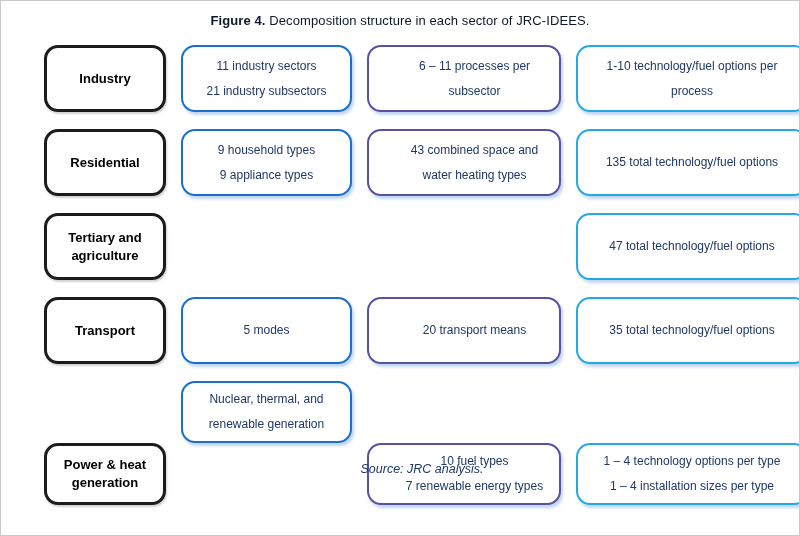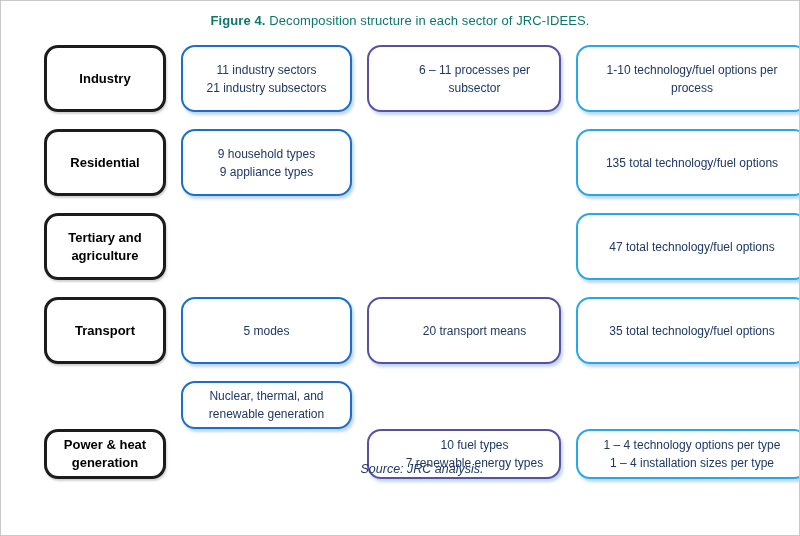--- a/index.html
+++ b/index.html
@@ -9,21 +9,21 @@
     background: #ffffff;
     border: 1px solid #c9c9c9;
     box-sizing: border-box;
     font-family: "Liberation Sans", sans-serif;
     overflow: hidden;
   }
   .figure-caption {
     text-align: center;
     padding-top: 12px;
     font-size: 13px;
-    color: #0f766e;
+    color: #0f172a;
     letter-spacing: 0.1px;
   }
   .figure-caption .bold { font-weight: bold; }
   .rows-wrap {
     margin: 17px 0 0 22px;
   }
   .row {
     display: grid;
     grid-template-columns: 122px 171px 194px 232px;
     column-gap: 15px;
@@ -38,21 +38,21 @@
     align-items: center;
     justify-content: center;
     text-align: center;
     padding: 4px 10px;
     height: 100%;
     background: #ffffff;
   }
   .box .txt {
     white-space: pre-line;
     font-size: 12px;
-    line-height: 18px;
+    line-height: 25px;
     color: var(--text, #1f3864);
   }
   .label-box {
     grid-column: 1;
     border: 3px solid var(--label_border, #1c1c1c);
     box-shadow: 1px 2px 2px rgba(0,0,0,0.18);
   }
   .label-box .txt {
     font-weight: bold;
     font-size: 13px;
@@ -110,20 +110,24 @@
   </div>
 
   <div class="row">
     <div class="box label-box">
         <span class="txt">Residential</span>
       </div>
     <div class="box c1-box">
         <span class="txt">9 household types
 9 appliance types</span>
       </div>
+    <div class="box c2-box">
+        <span class="txt">43 combined space and
+water heating types</span>
+      </div>
     <div class="box c3-box">
         <span class="txt">135 total technology/fuel options</span>
       </div>
   </div>
 
   <div class="row">
     <div class="box label-box">
         <span class="txt">Tertiary and
 agriculture</span>
       </div>

